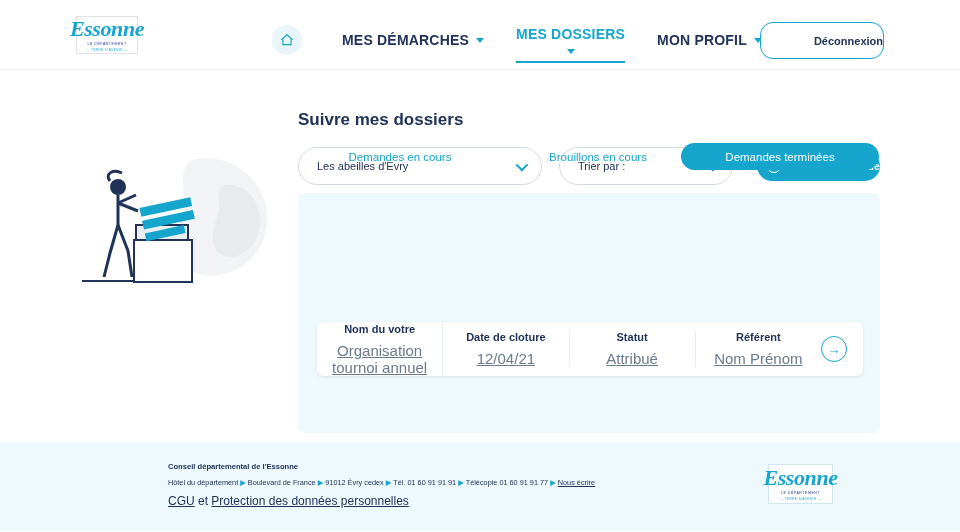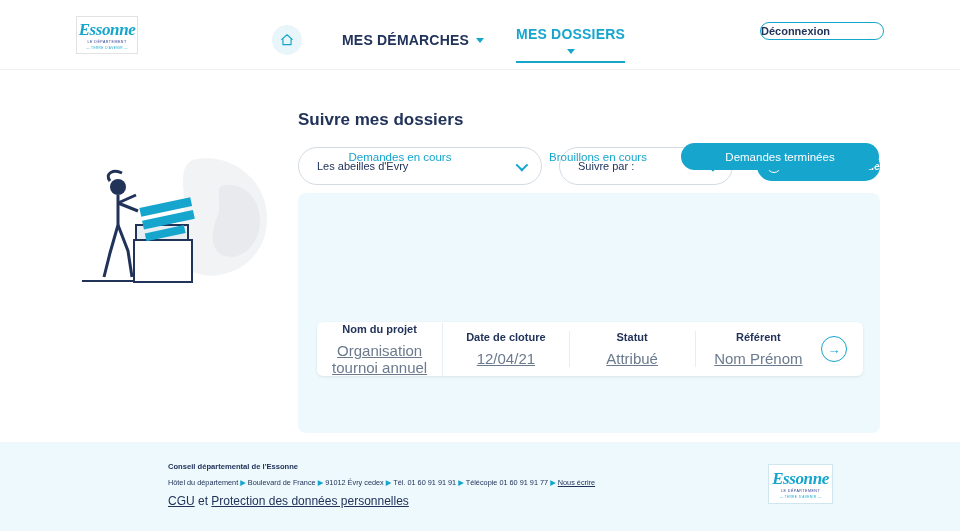--- a/index.html
+++ b/index.html
@@ -19,21 +19,21 @@
   }
   .logo {
     position: absolute; left: 76px; top: 16px;
     width: 62px; height: 38px;
     border: 1px solid #e2e2e2; background: #fff;
     display: flex; flex-direction: column; align-items: center; justify-content: center;
   }
   .logo-word {
     font-family: "Liberation Serif", serif;
     font-style: italic; font-weight: 700;
-    font-size: 17px; color: #16a5cd; line-height: 1;
+    font-size: 22px; color: #16a5cd; line-height: 1;
     letter-spacing: -0.4px;
   }
   .logo-sub {
     font-size: 3.6px; color: #2b3a8f; letter-spacing: 0.5px; margin-top: 2px;
   }
   .logo-sub2 {
     font-size: 3.2px; color: #16a5cd; letter-spacing: 0.4px; margin-top: 2px;
   }
 
   .nav { position: absolute; left: 272px; top: 20px; display: flex; align-items: center; gap: 0; }
@@ -49,23 +49,23 @@
   }
   .nav-item.active { color: #16a5cd; flex-direction: column; }
   .nav-item.active::after {
     content: ""; position: absolute; left: 16px; right: 16px; bottom: -3px;
     height: 2px; background: #16a5cd;
   }
   .caret { width: 0; height: 0; border-left: 4px solid transparent; border-right: 4px solid transparent; border-top: 5px solid #16a5cd; }
 
   .logout {
     position: absolute; right: 76px; top: 22px;
-    width: 124px; height: 18px; border: 1px solid #16a5cd; border-radius: 13px;
+    width: 124px; height: 37px; border: 1px solid #16a5cd; border-radius: 13px;
     background: #fff; color: #22335a; font-size: 11px; font-weight: 700;
-    display: flex; align-items: center; justify-content: flex-start; cursor: pointer;
+    display: flex; align-items: center; justify-content: flex-end; cursor: pointer;
   }
 
   
   .main { position: absolute; top: 70px; left: 0; width: 960px; height: 373px; background: #fff; }
 
   .illus { position: absolute; left: 74px; top: 55px; width: 200px; height: 185px; }
 
   .page-title {
     position: absolute; left: 298px; top: 40px;
     font-size: 17px; font-weight: 700; color: #22335a;
@@ -159,20 +159,24 @@
           <path d="M3 11l9-8 9 8"></path>
             <path d="M5 10v10h14V10"></path>
         </svg>
       </div>
       <div class="nav-item">
         <span>MES DÉMARCHES</span>
         <span class="caret"></span>
       </div>
       <div class="nav-item active">
         <span>MES DOSSIERS</span>
+        <span class="caret"></span>
+      </div>
+      <div class="nav-item">
+        <span>MON PROFIL</span>
         <span class="caret"></span>
       </div>
     </div>
 
     <div class="logout">
       <span>Déconnexion</span>
     </div>
   </div>
 
   <div class="main">
@@ -199,21 +203,21 @@
     </div>
 
     <div class="page-title">Suivre mes dossiers</div>
 
     <div class="select" id="sel-project">
       <span>Les abeilles d'Evry</span>
       <span class="chev"></span>
     </div>
 
     <div class="select" id="sel-sort">
-      <span>Suivre par :</span>
+      <span>Trier par :</span>
       <span class="chev"></span>
     </div>
 
     <div class="new-request">
       <span class="plus">+</span>
       <span class="lbl">Nouvelle demande</span>
     </div>
 
     <div class="panel"></div>
 
@@ -222,21 +226,21 @@
     </div>
     <div class="tab" id="tab-1">
       <span>Brouillons en cours</span>
     </div>
     <div class="tab active" id="tab-2">
       <span>Demandes terminées</span>
     </div>
 
     <div class="card">
       <div class="card-col sep">
-        <div class="card-h">Nom du projet</div>
+        <div class="card-h">Nom du votre</div>
         <div class="card-v">Organisation tournoi annuel</div>
       </div>
       <div class="card-col sep">
         <div class="card-h">Date de cloture</div>
         <div class="card-v">12/04/21</div>
       </div>
       <div class="card-col sep">
         <div class="card-h">Statut</div>
         <div class="card-v">Attribué</div>
       </div>

